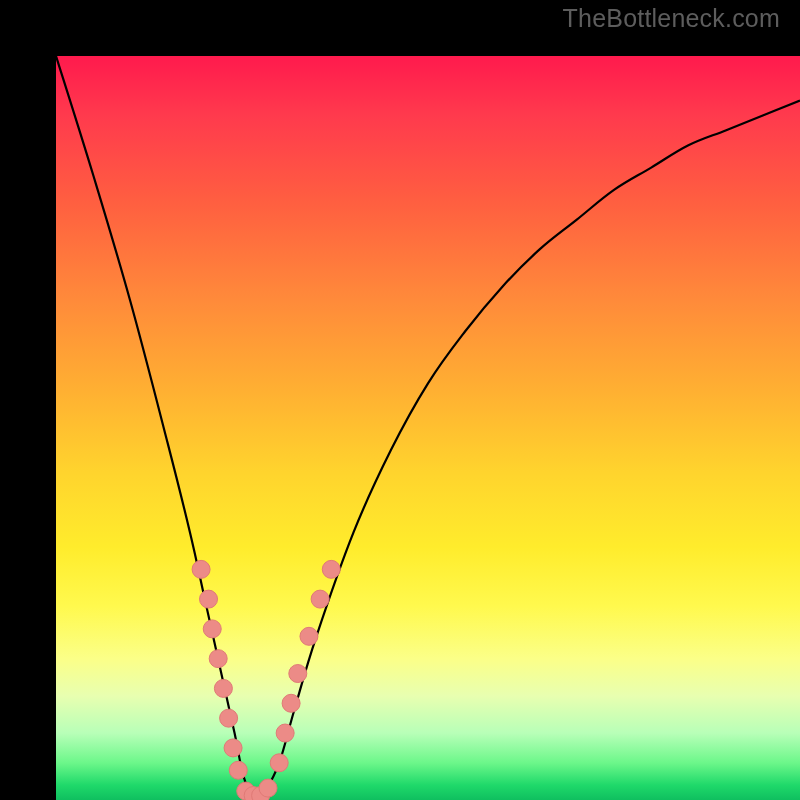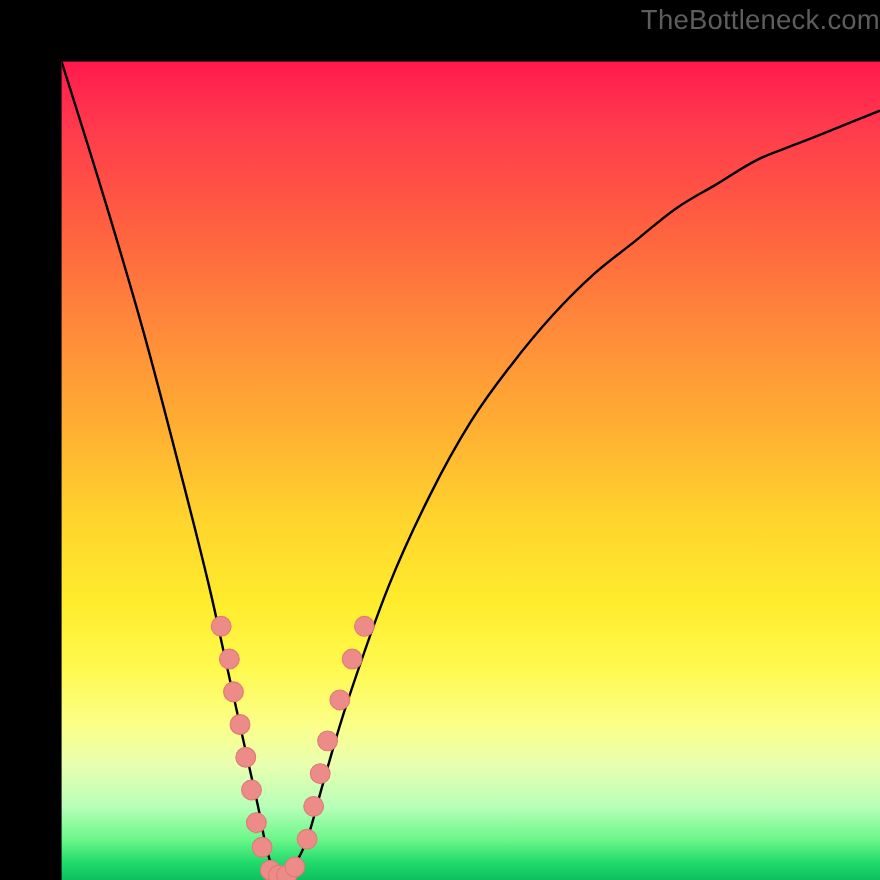--- a/index.html
+++ b/index.html
@@ -39,21 +39,21 @@
       #e8ffb0 86%,
       #b8ffb8 91%,
       #6cf78a 95%,
       #1fd96a 98%,
       #0fbf5f 100%
     );
   }
   .watermark {
     position: absolute;
     top: 4px;
-    right: 0;
+    right: 20px;
     color: #5d5d5d;
     font-size: 25px;
     font-weight: 500;
     letter-spacing: 0.2px;
     z-index: 3;
   }
   svg.curve {
     position: absolute;
     top: 0;
     left: 0;

